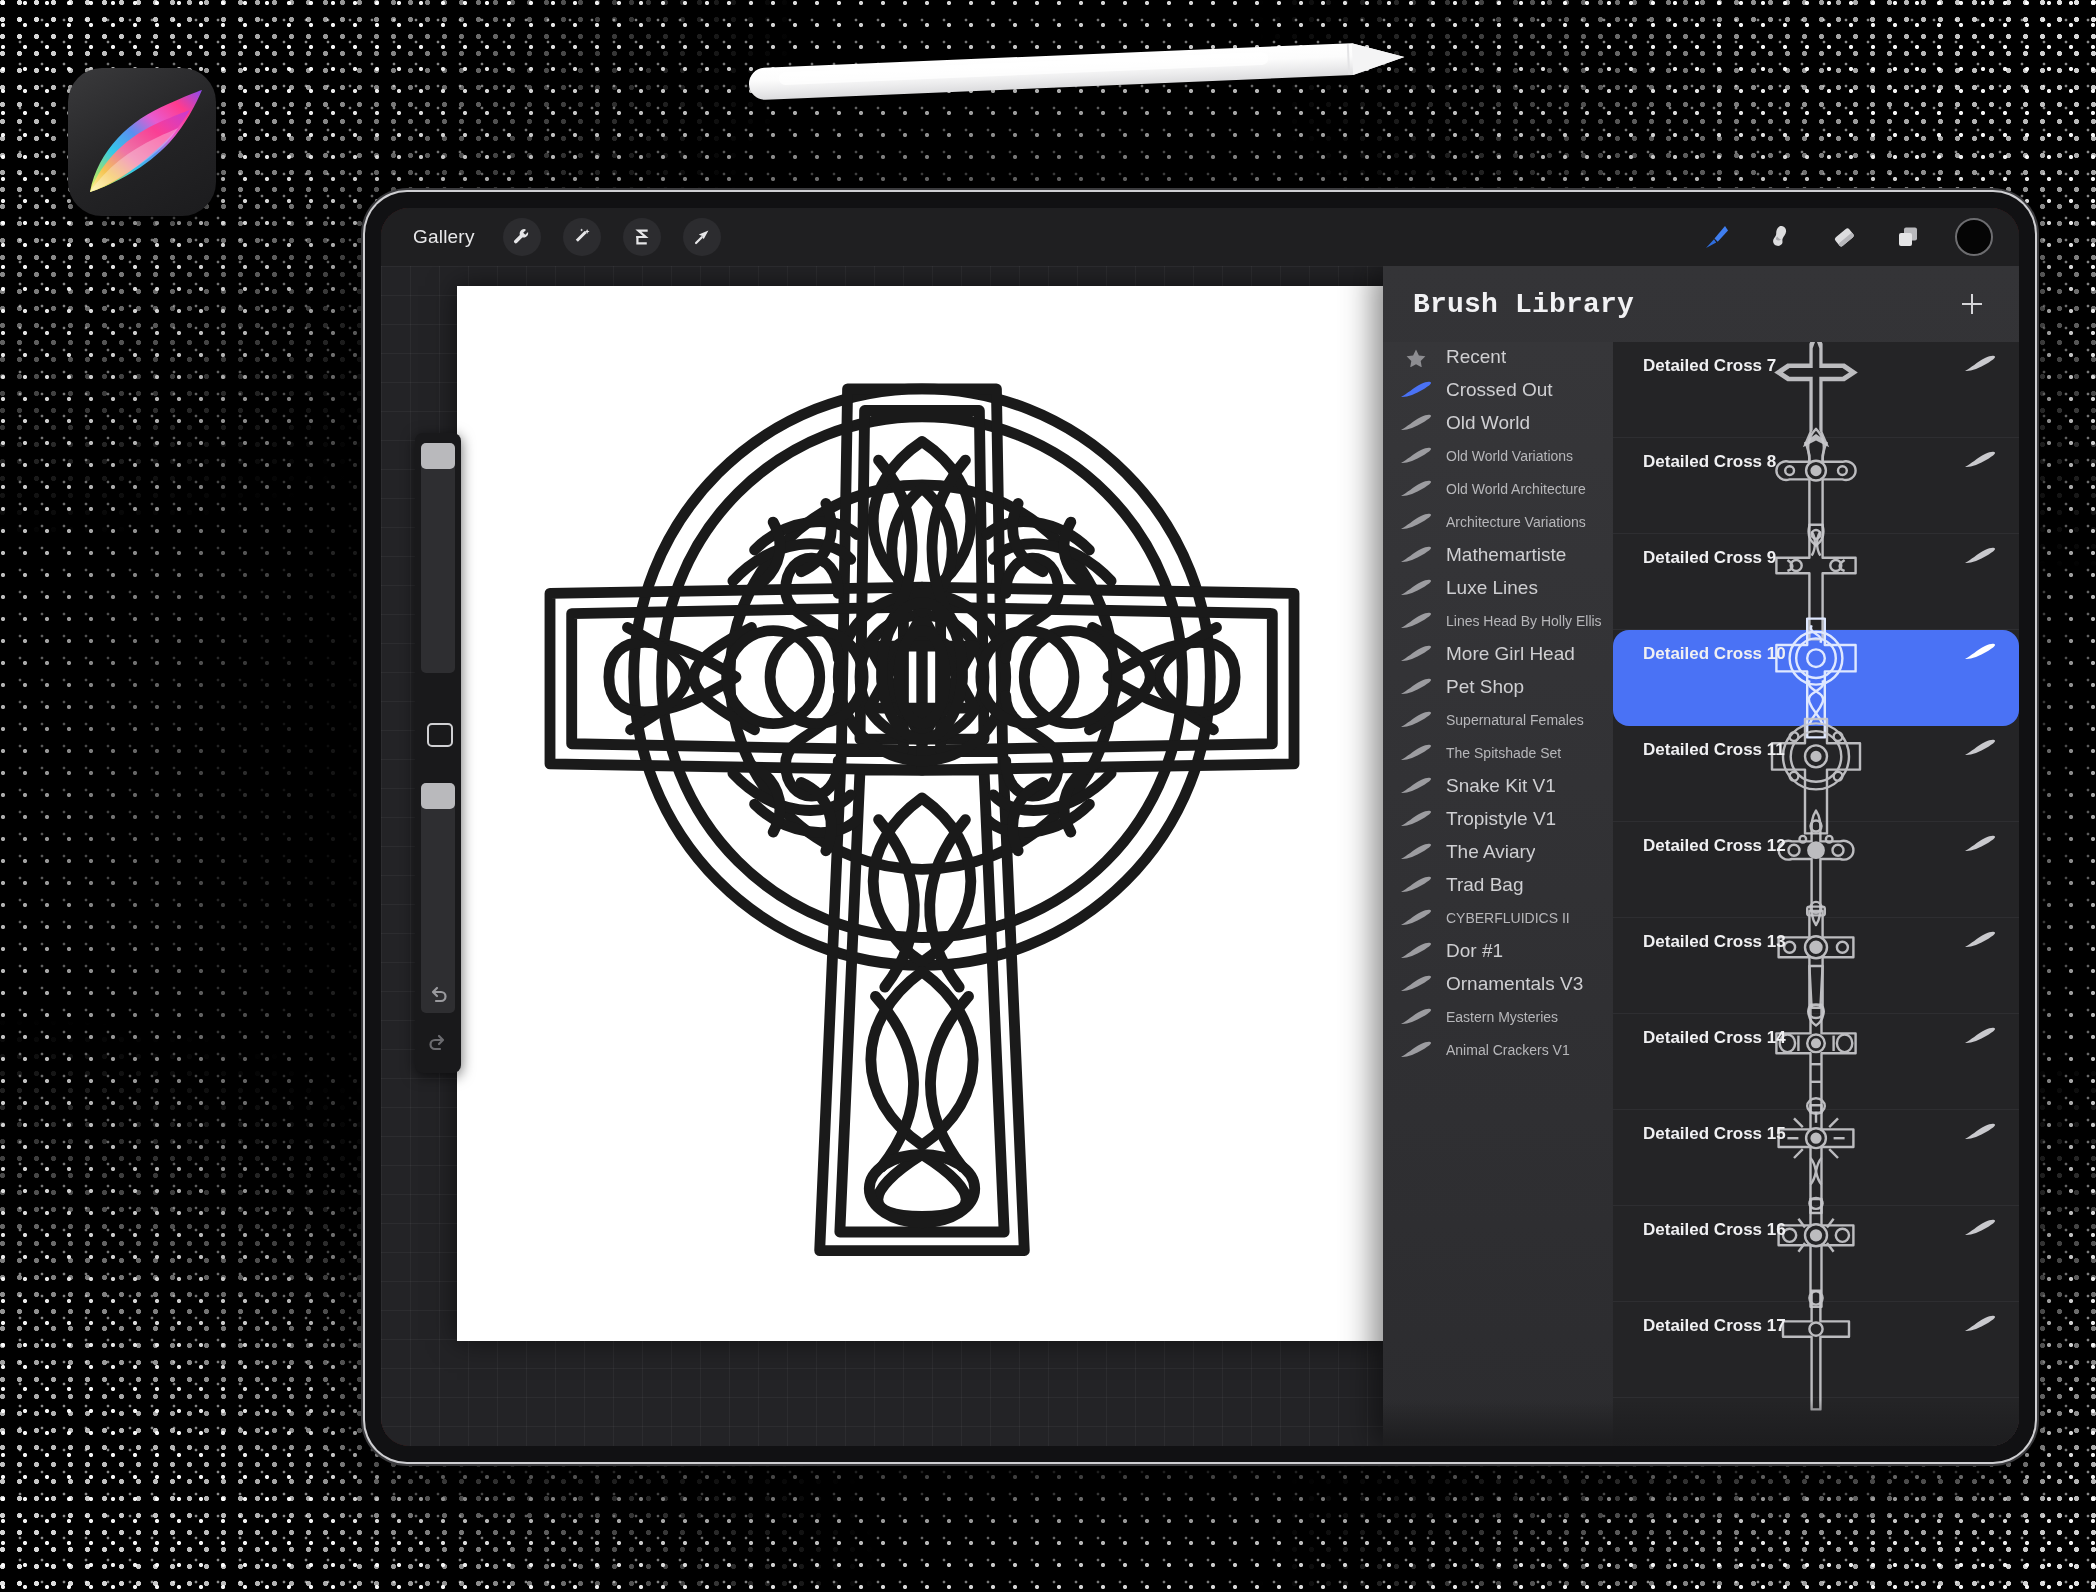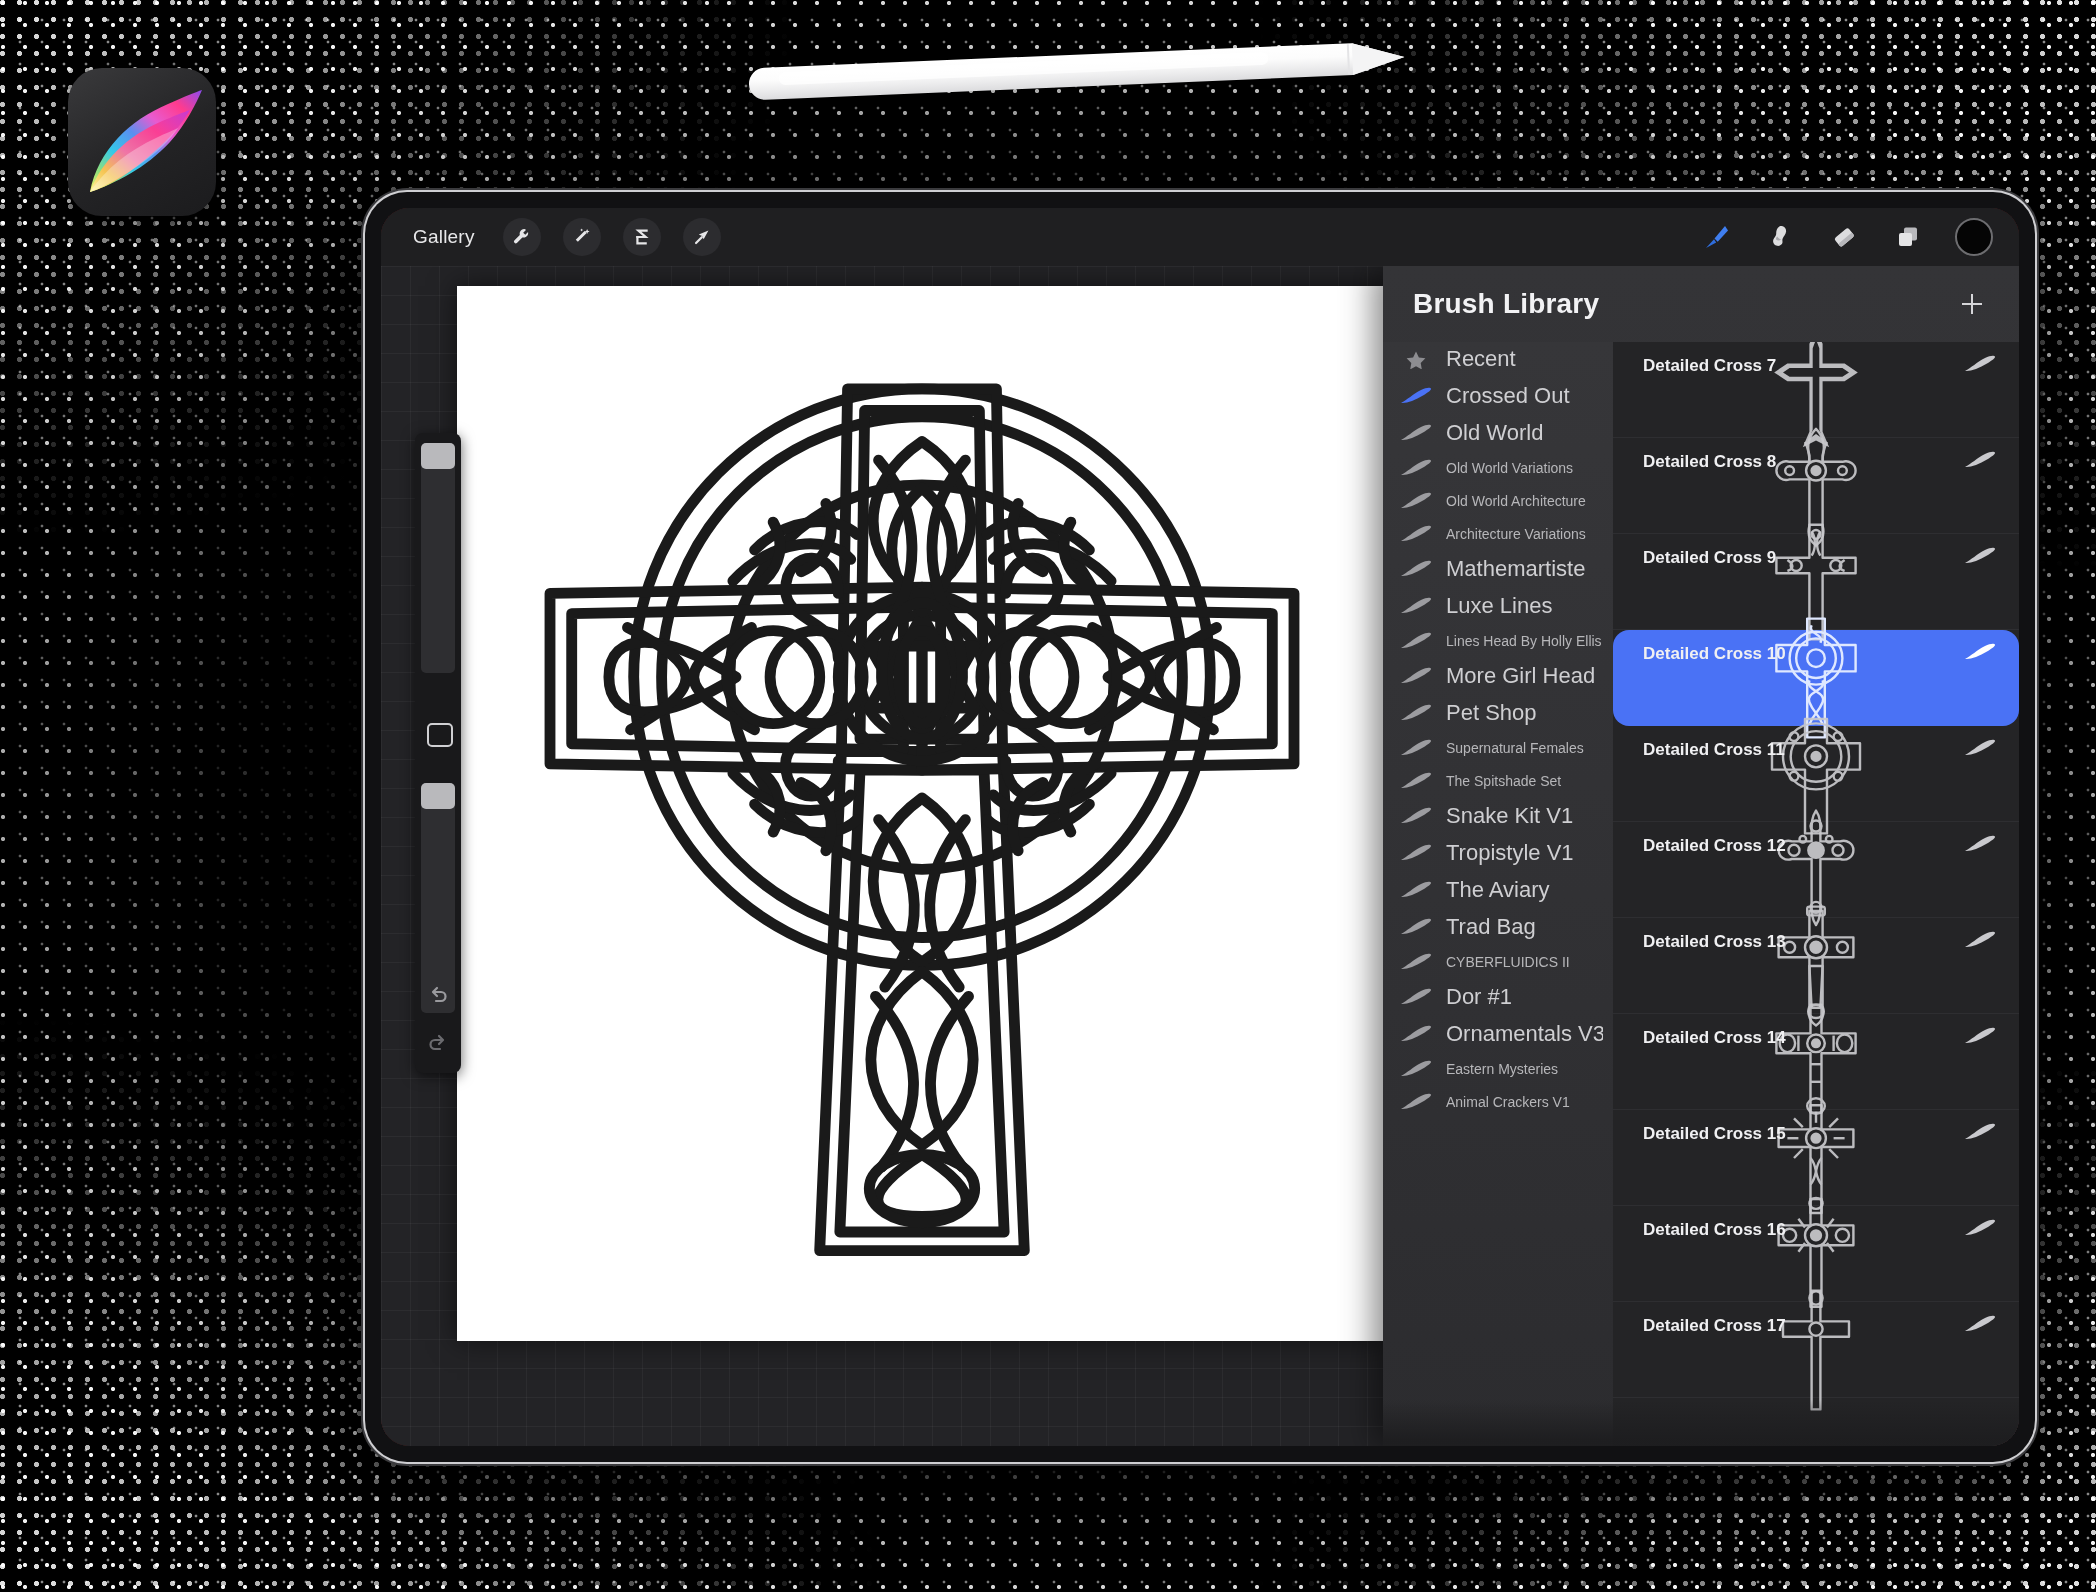--- a/index.html
+++ b/index.html
@@ -162,21 +162,21 @@
     display:flex;flex-direction:column;
     box-shadow:-10px 0 30px rgba(0,0,0,.45);
   }
   .bp-header{
     height:76px;flex:0 0 76px;
     display:flex;align-items:center;
     padding:0 30px 0 30px;
     box-sizing:border-box;
   }
   .bp-title{
-    color:#f2f2f4;font-size:28px;font-weight:bold;letter-spacing:.2px;
+    color:#f2f2f4;font-size:28px;font-weight:bold;letter-spacing:.2px;font-family:Liberation Mono, monospace;
   }
   .bp-plus{
     margin-left:auto;width:34px;height:34px;
     display:flex;align-items:center;justify-content:center;
   }
   .bp-plus svg{width:30px;height:30px;display:block;}
 
   .bp-body{flex:1;display:flex;min-height:0;overflow:hidden;}
 
   
@@ -188,21 +188,21 @@
   }
   .cat-row{
     display:flex;align-items:center;gap:13px;
     height:auto;padding:0 10px 0 16px;
     box-sizing:border-box;
     margin-bottom:11px;
   }
   .cat-icon{width:34px;flex:0 0 34px;height:22px;display:flex;align-items:center;}
   .cat-icon svg{width:34px;height:20px;display:block;}
   .cat-label{
-    color:#cfcfd2;font-size:22px;white-space:nowrap;
+    color:#cfcfd2;font-size:19px;white-space:nowrap;
     overflow:hidden;text-overflow:clip;
   }
   .cat-row.small .cat-label{font-size:14px;color:#b7b7ba;}
 
   
   .brush-col{
     flex:1;min-width:0;position:relative;
     background:#242426;
     overflow:hidden;
   }

